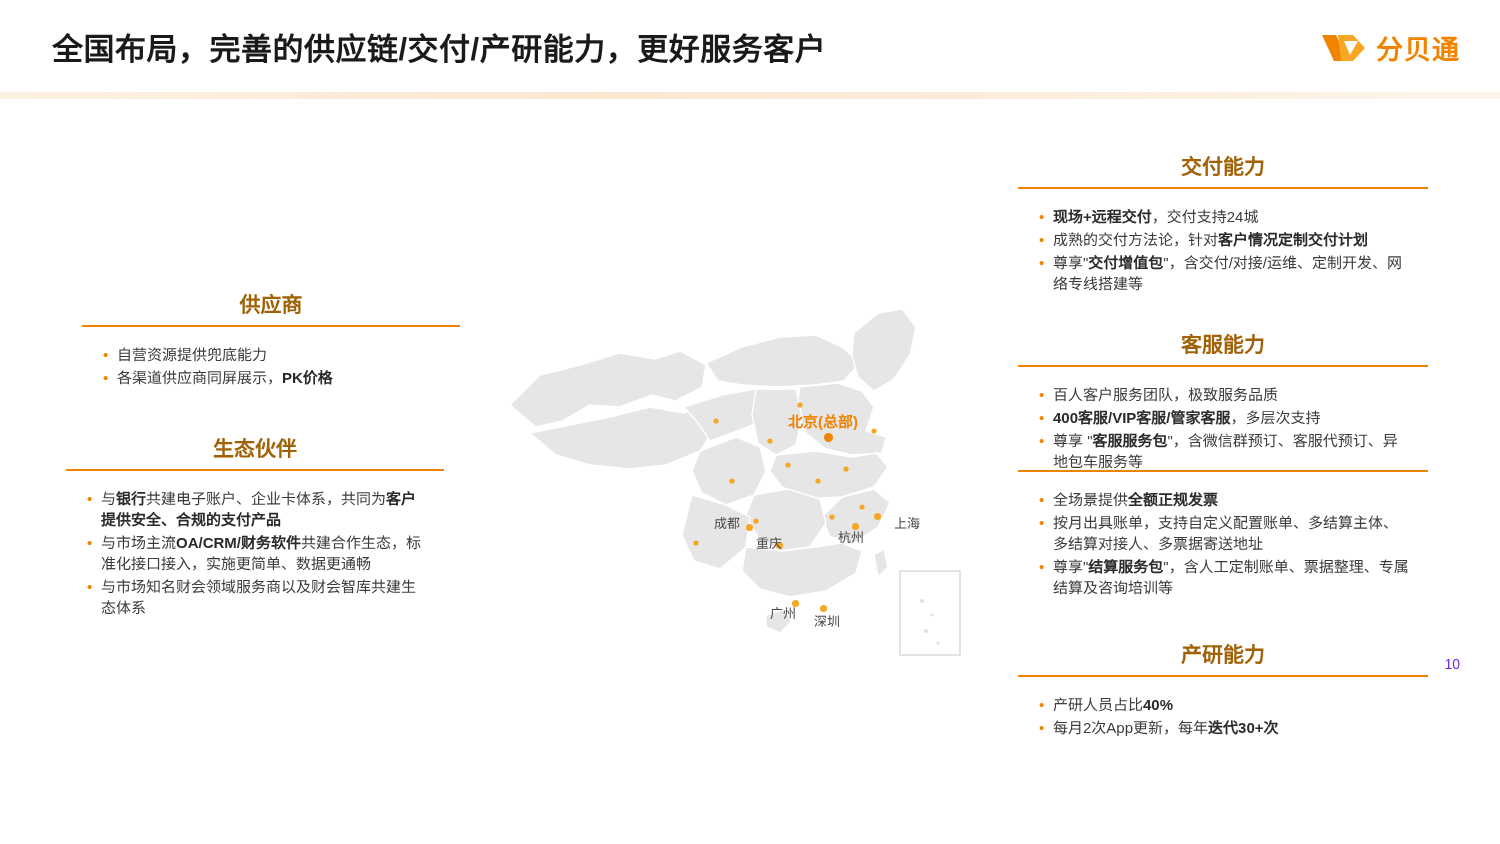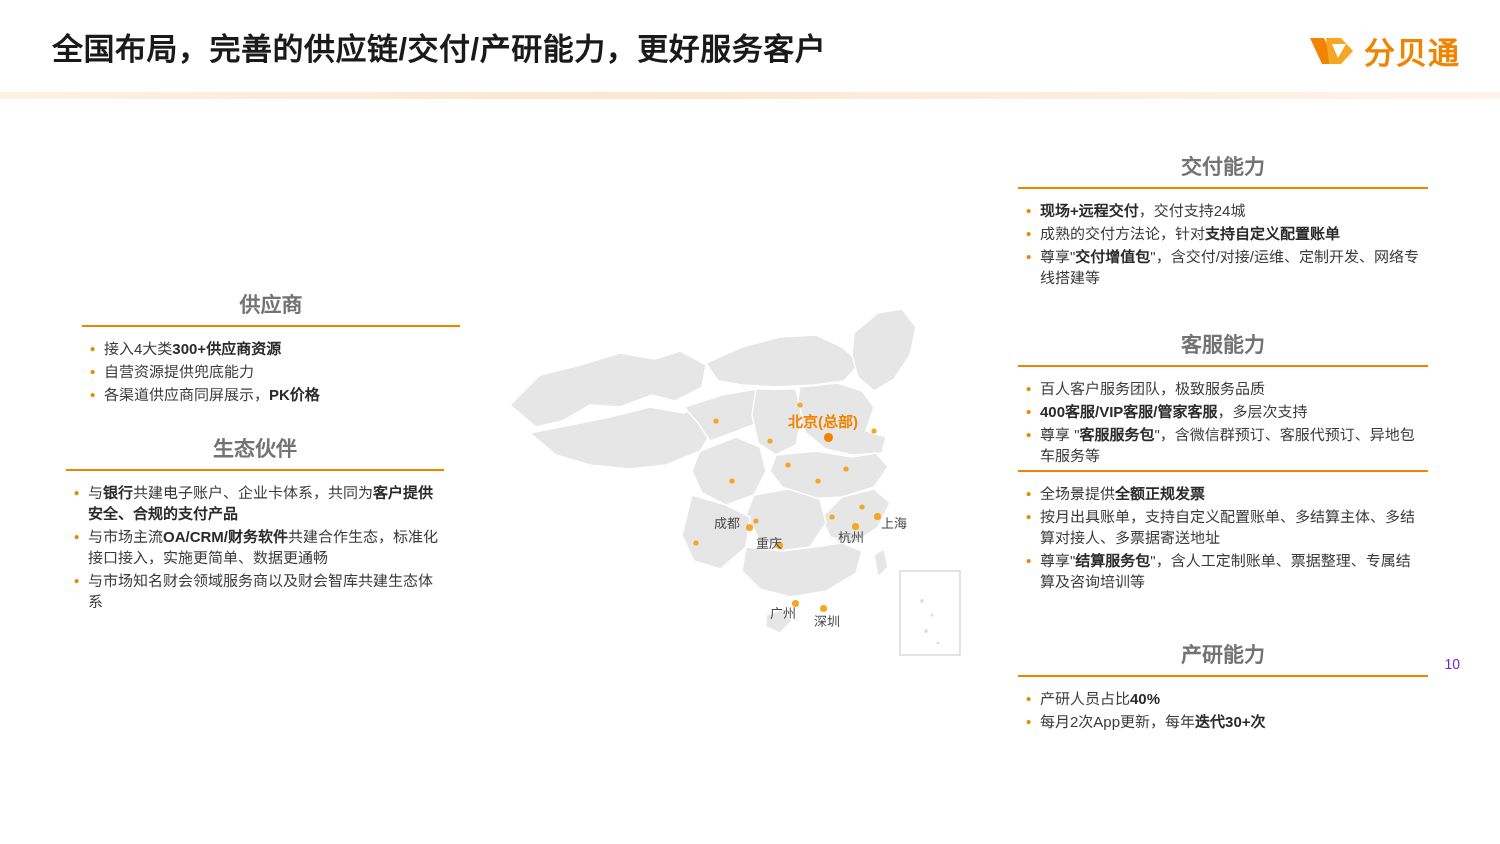--- a/index.html
+++ b/index.html
@@ -40,21 +40,21 @@
     display: flex;
     align-items: center;
     gap: 10px;
   }
   .brand-mark {
     width: 46px;
     height: 34px;
     position: relative;
   }
   .brand-text {
-    font-size: 31px;
+    font-size: 27px;
     font-weight: bold;
     color: #f08300;
     letter-spacing: 1px;
     text-align: right;
   }
   .header-rule {
     position: absolute;
     left: 0;
     top: 92px;
     width: 1500px;
@@ -63,32 +63,32 @@
   }
 
   
   .section {
     position: absolute;
   }
   .section-title {
     text-align: center;
     font-size: 21px;
     font-weight: bold;
-    color: #737373;
+    color: #a16207;
     padding-bottom: 7px;
   }
   .section-rule {
     height: 2px;
     background: #f08300;
     width: 100%;
     margin-bottom: 11px;
   }
   ul.bullets {
     list-style: none;
-    margin: 4px;
+    margin: 17px;
     padding: 0;
   }
   ul.bullets > li {
     position: relative;
     padding-left: 18px;
     font-size: 15px;
     line-height: 21px;
     color: #3c3c3c;
     margin-bottom: 2px;
   }
@@ -173,21 +173,20 @@
       </svg>
     </div>
     <div class="brand-text">分贝通</div>
   </div>
   <div class="header-rule"></div>
 
   <div class="section" id="supplier-section">
     <div class="section-title">供应商</div>
     <div class="section-rule"></div>
     <ul class="bullets">
-      <li><span>接入4大类<b>300+供应商资源</b></span></li>
       <li><span>自营资源提供兜底能力</span></li>
       <li><span>各渠道供应商同屏展示，<b>PK价格</b></span></li>
     </ul>
   </div>
 
   <div class="section" id="partner-section">
     <div class="section-title">生态伙伴</div>
     <div class="section-rule"></div>
     <ul class="bullets">
       <li><span>与<b>银行</b>共建电子账户、企业卡体系，共同为<b>客户提供安全、合规的支付产品</b></span></li>
@@ -261,35 +260,35 @@
     <div class="city-dot" style="left:276px; top:269px;"></div>
     <div class="city-label" style="left:244px; top:258px;">成都</div>
 
     <div class="city-dot" style="left:306px; top:287px;"></div>
     <div class="city-label" style="left:286px; top:278px;">重庆</div>
 
     <div class="city-dot" style="left:382px; top:268px;"></div>
     <div class="city-label" style="left:368px; top:272px;">杭州</div>
 
     <div class="city-dot" style="left:404px; top:258px;"></div>
-    <div class="city-label" style="left:411px; top:258px;font-family:Liberation Mono, monospace;">上海</div>
+    <div class="city-label" style="left:424px; top:258px;font-family:Liberation Mono, monospace;">上海</div>
 
     <div class="city-dot" style="left:322px; top:345px;"></div>
     <div class="city-label" style="left:300px; top:348px;text-align:right;">广州</div>
 
     <div class="city-dot" style="left:350px; top:350px;"></div>
     <div class="city-label" style="left:344px; top:356px;">深圳</div>
   </div>
 
   <div class="section" id="delivery-section">
     <div class="section-title">交付能力</div>
     <div class="section-rule"></div>
     <ul class="bullets">
       <li><span><b>现场+远程交付</b>，交付支持24城</span></li>
-      <li><span>成熟的交付方法论，针对<b>支持自定义配置账单</b></span></li>
+      <li><span>成熟的交付方法论，针对<b>客户情况定制交付计划</b></span></li>
       <li><span>尊享"<b>交付增值包</b>"，含交付/对接/运维、定制开发、网络专线搭建等</span></li>
     </ul>
   </div>
 
   <div class="section" id="service-section">
     <div class="section-title">客服能力</div>
     <div class="section-rule"></div>
     <ul class="bullets">
       <li><span>百人客户服务团队，极致服务品质</span></li>
       <li><span><b>400客服/VIP客服/管家客服</b>，多层次支持</span></li>

